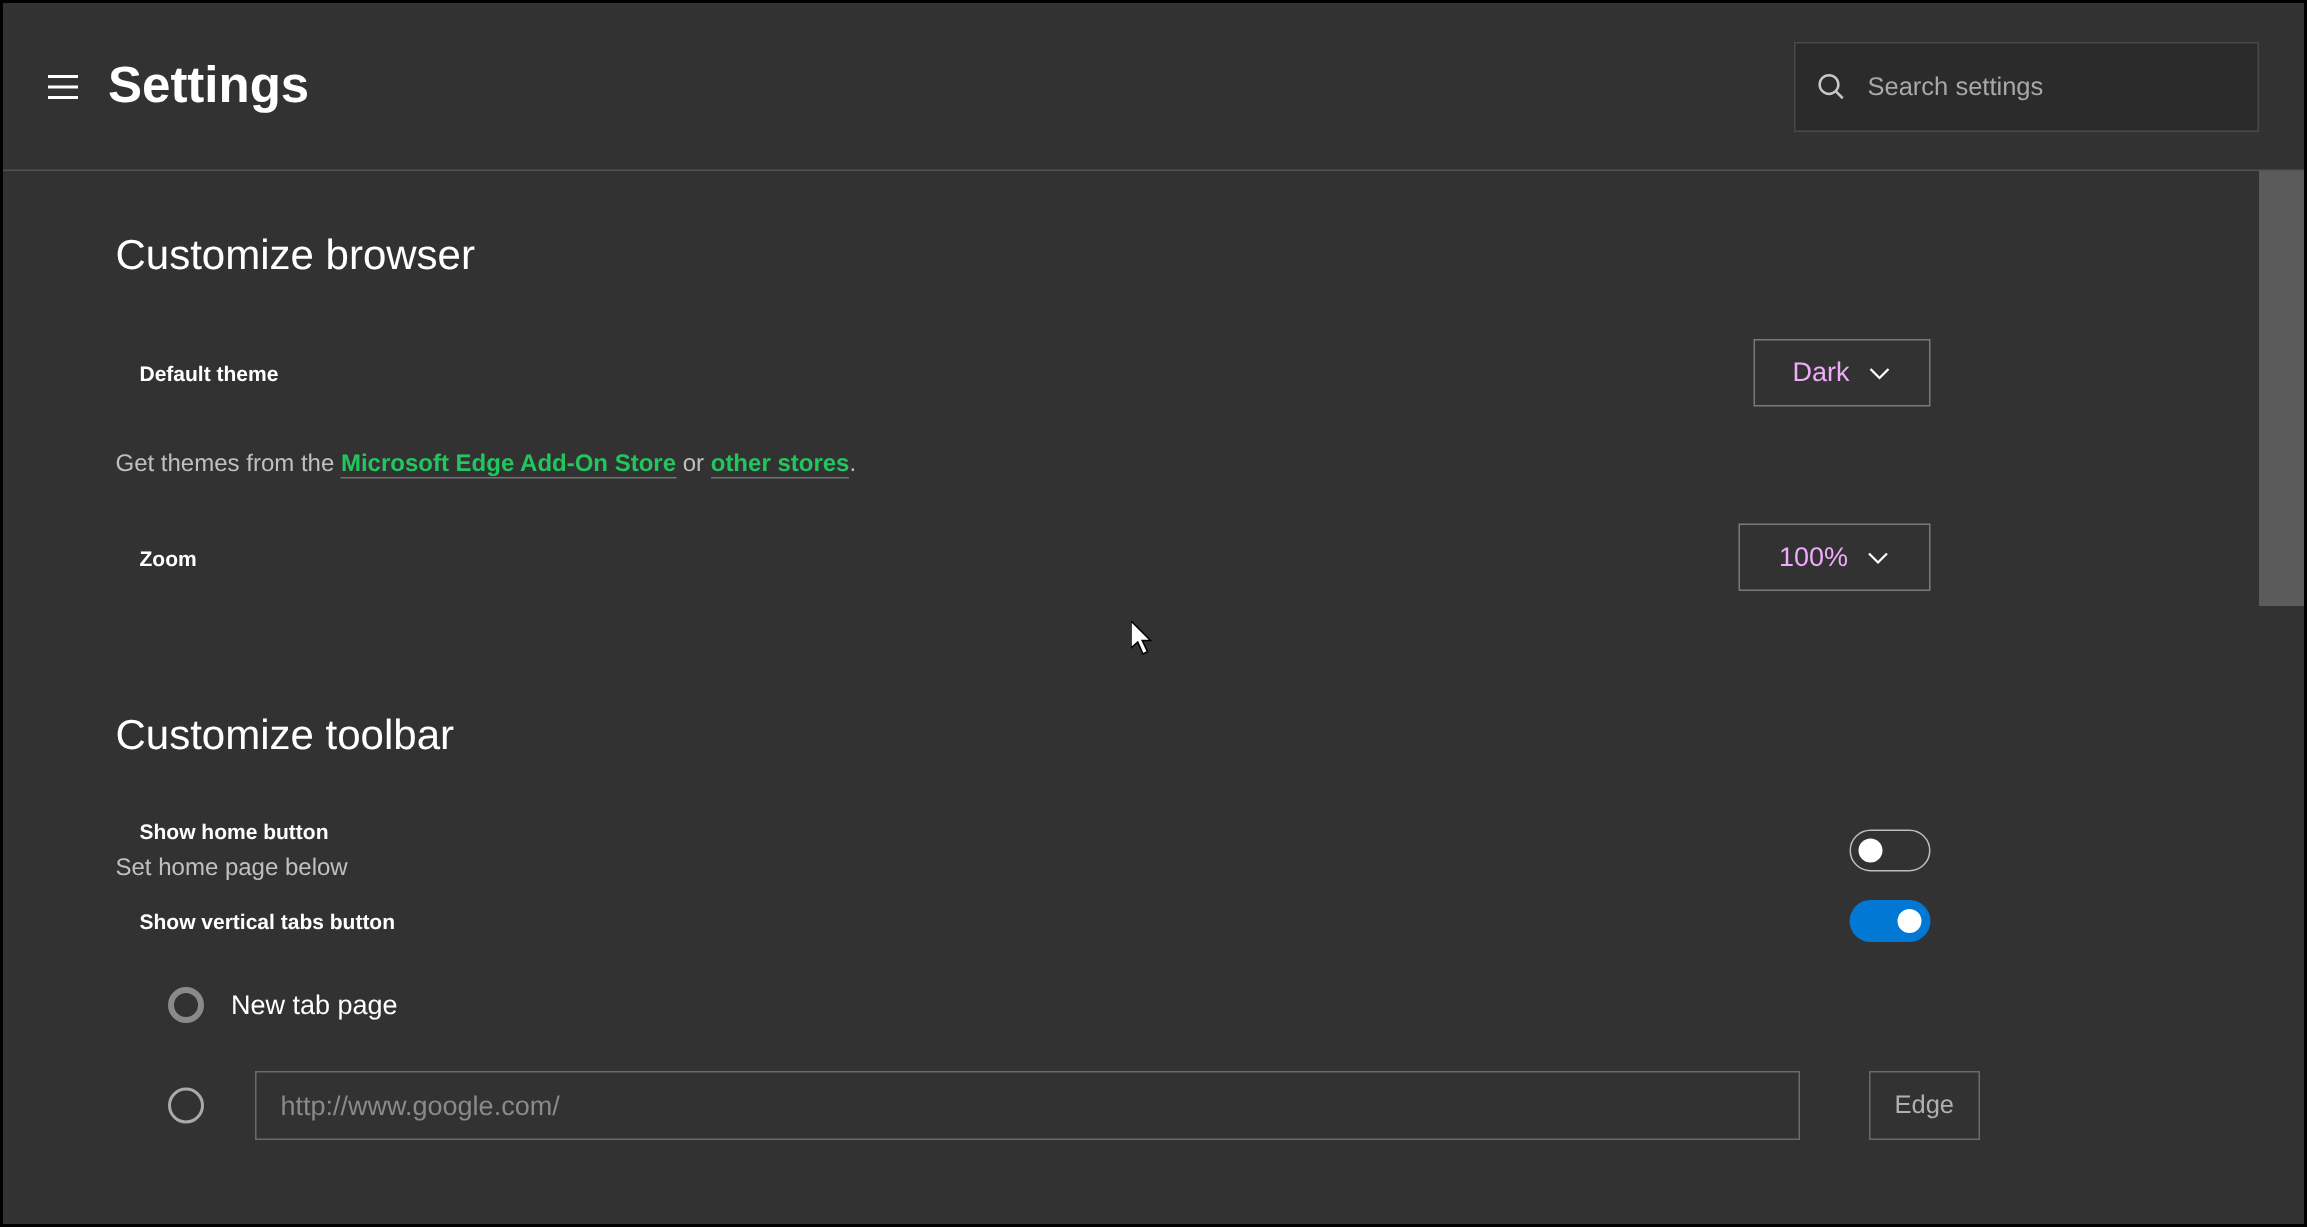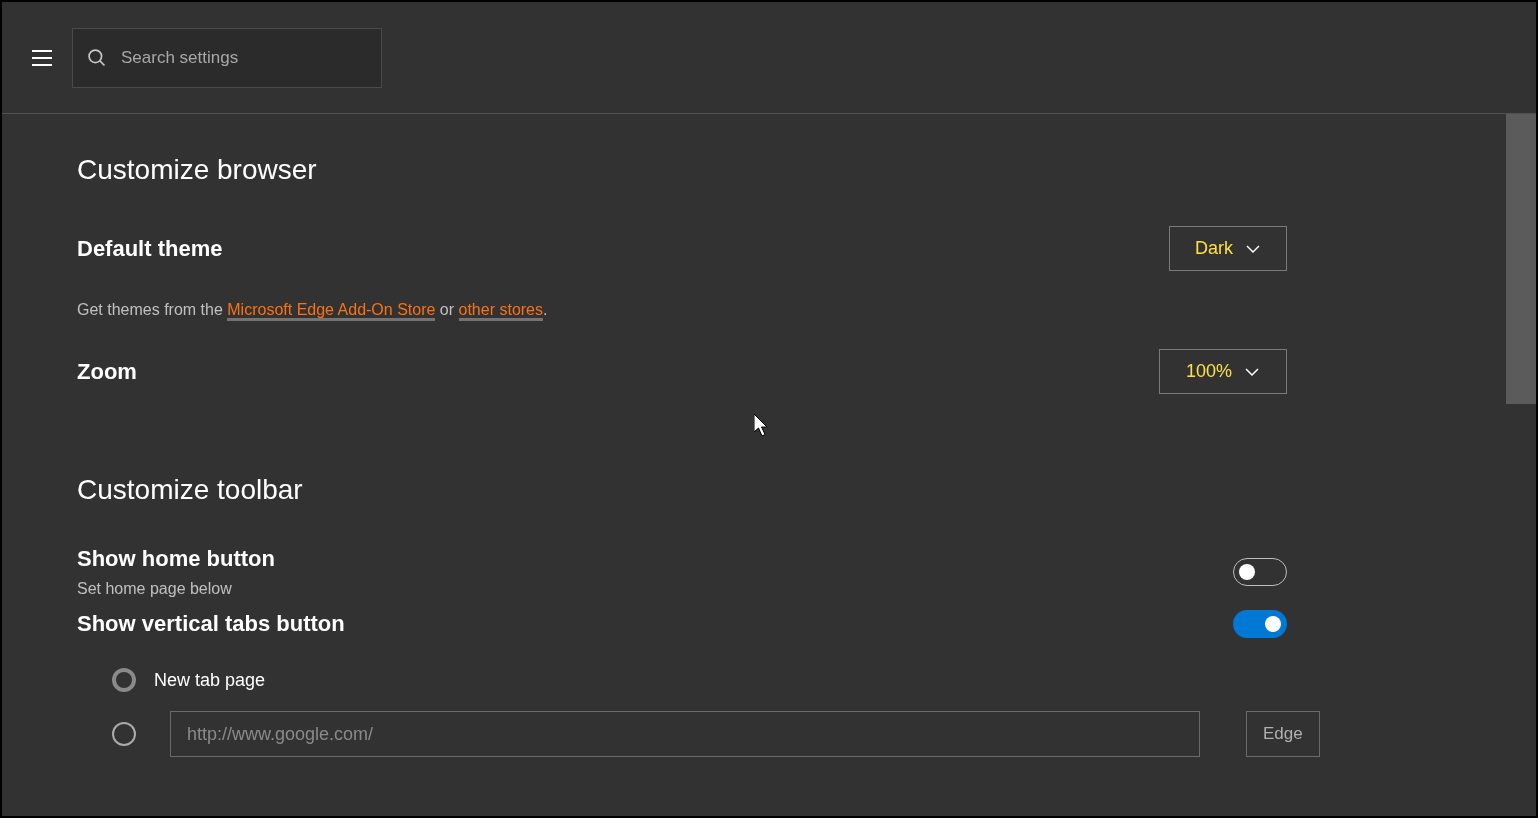--- a/index.html
+++ b/index.html
@@ -76,46 +76,48 @@
       margin-bottom: 40px;
     }
     .setting-row {
       display: flex;
       align-items: center;
       justify-content: space-between;
       margin-bottom: 30px;
       max-width: 1210px;
     }
     .setting-title {
-      font-size: 22px;
+      font-size: 14px;
       font-weight: 600;
+      margin-left: 16px;
     }
     .setting-subtitle {
       font-size: 16px;
       color: #c0c0c0;
       margin-top: 8px;
     }
     .setting-subtitle a {
-      color: #f97316;
+      color: #22c55e;
       text-decoration: none;
-      border-bottom: 3px solid #737373;
+      border-bottom: 1px solid #737373;
+      font-weight: bold;
     }
     .dropdown {
       display: flex;
       align-items: center;
       justify-content: center;
       gap: 12px;
       border: 1px solid #7a7a7a;
       padding: 10px 18px;
       font-size: 18px;
       cursor: pointer;
       min-width: 118px;
       height: 45px;
       background: transparent;
-      color: #fde047;
+      color: #f0abfc;
     }
     .dropdown-wide {
       min-width: 128px;
     }
     .section-spacer {
       height: 50px;
     }
     .toggle {
       width: 54px;
       height: 28px;
@@ -143,21 +145,21 @@
       right: 6px;
     }
     .toggle-off .toggle-knob {
       left: 5px;
     }
     .radio-row {
       display: flex;
       align-items: center;
       gap: 18px;
       margin-left: 35px;
-      margin-bottom: 19px;
+      margin-bottom: 32px;
       margin-top: 14px;
     }
     .radio-outer {
       width: 24px;
       height: 24px;
       border-radius: 50%;
       border: 4px solid #8a8a8a;
       display: flex;
       align-items: center;
       justify-content: center;
@@ -220,20 +222,21 @@
   </style>
 </head>
 <body>
 
 <div class="header">
   <div class="hamburger">
     <span></span>
       <span></span>
       <span></span>
   </div>
+  <div class="page-title">Settings</div>
   <div class="search-container">
     <svg width="20" height="20" viewBox="0 0 24 24" fill="none" stroke="#c8c8c8" stroke-width="2">
       <circle cx="10" cy="10" r="7.5"></circle>
       <line x1="21" y1="21" x2="15.5" y2="15.5"></line>
     </svg>
     <input class="search-input" type="text" placeholder="Search settings" style="">
   </div>
 </div>
 
 <div class="scrollbar"></div>

